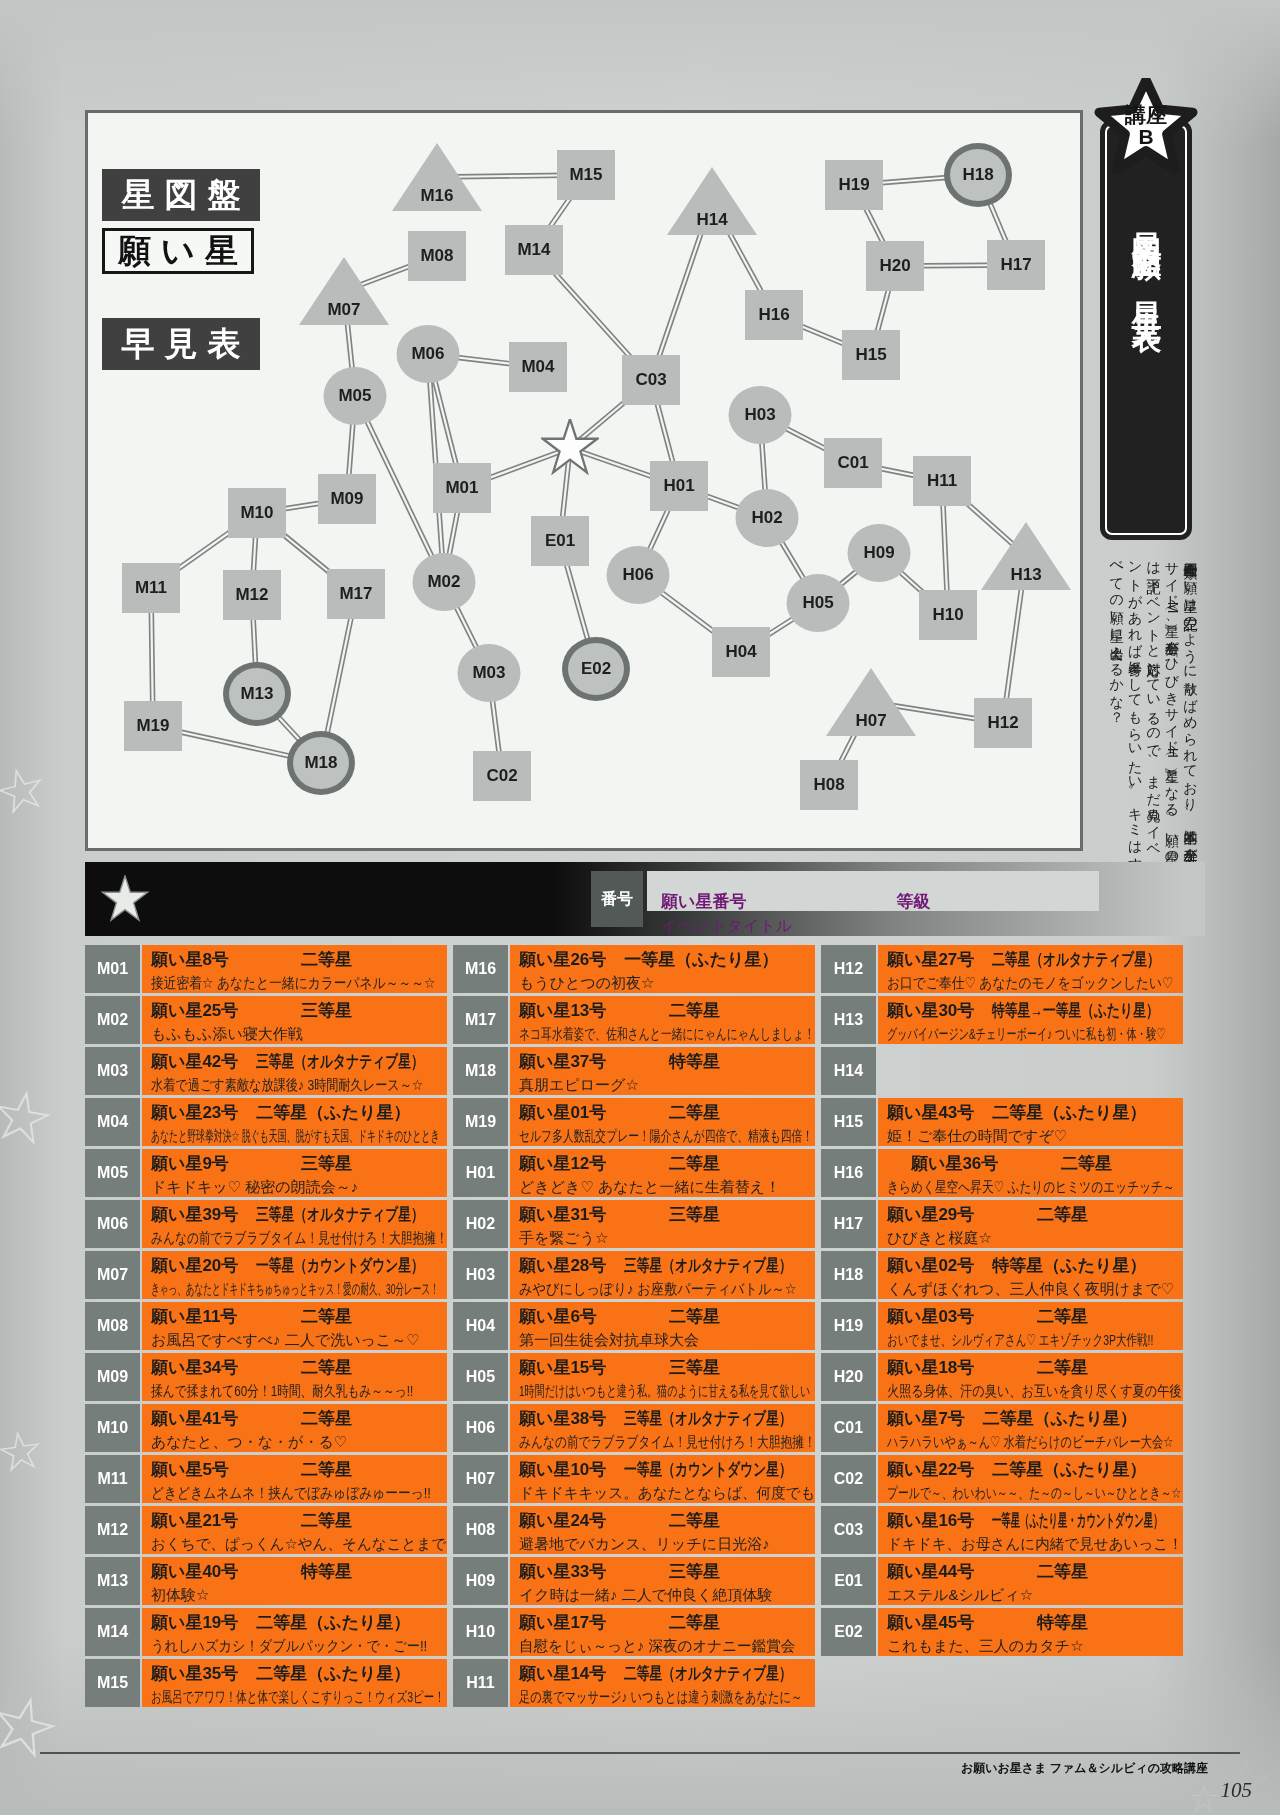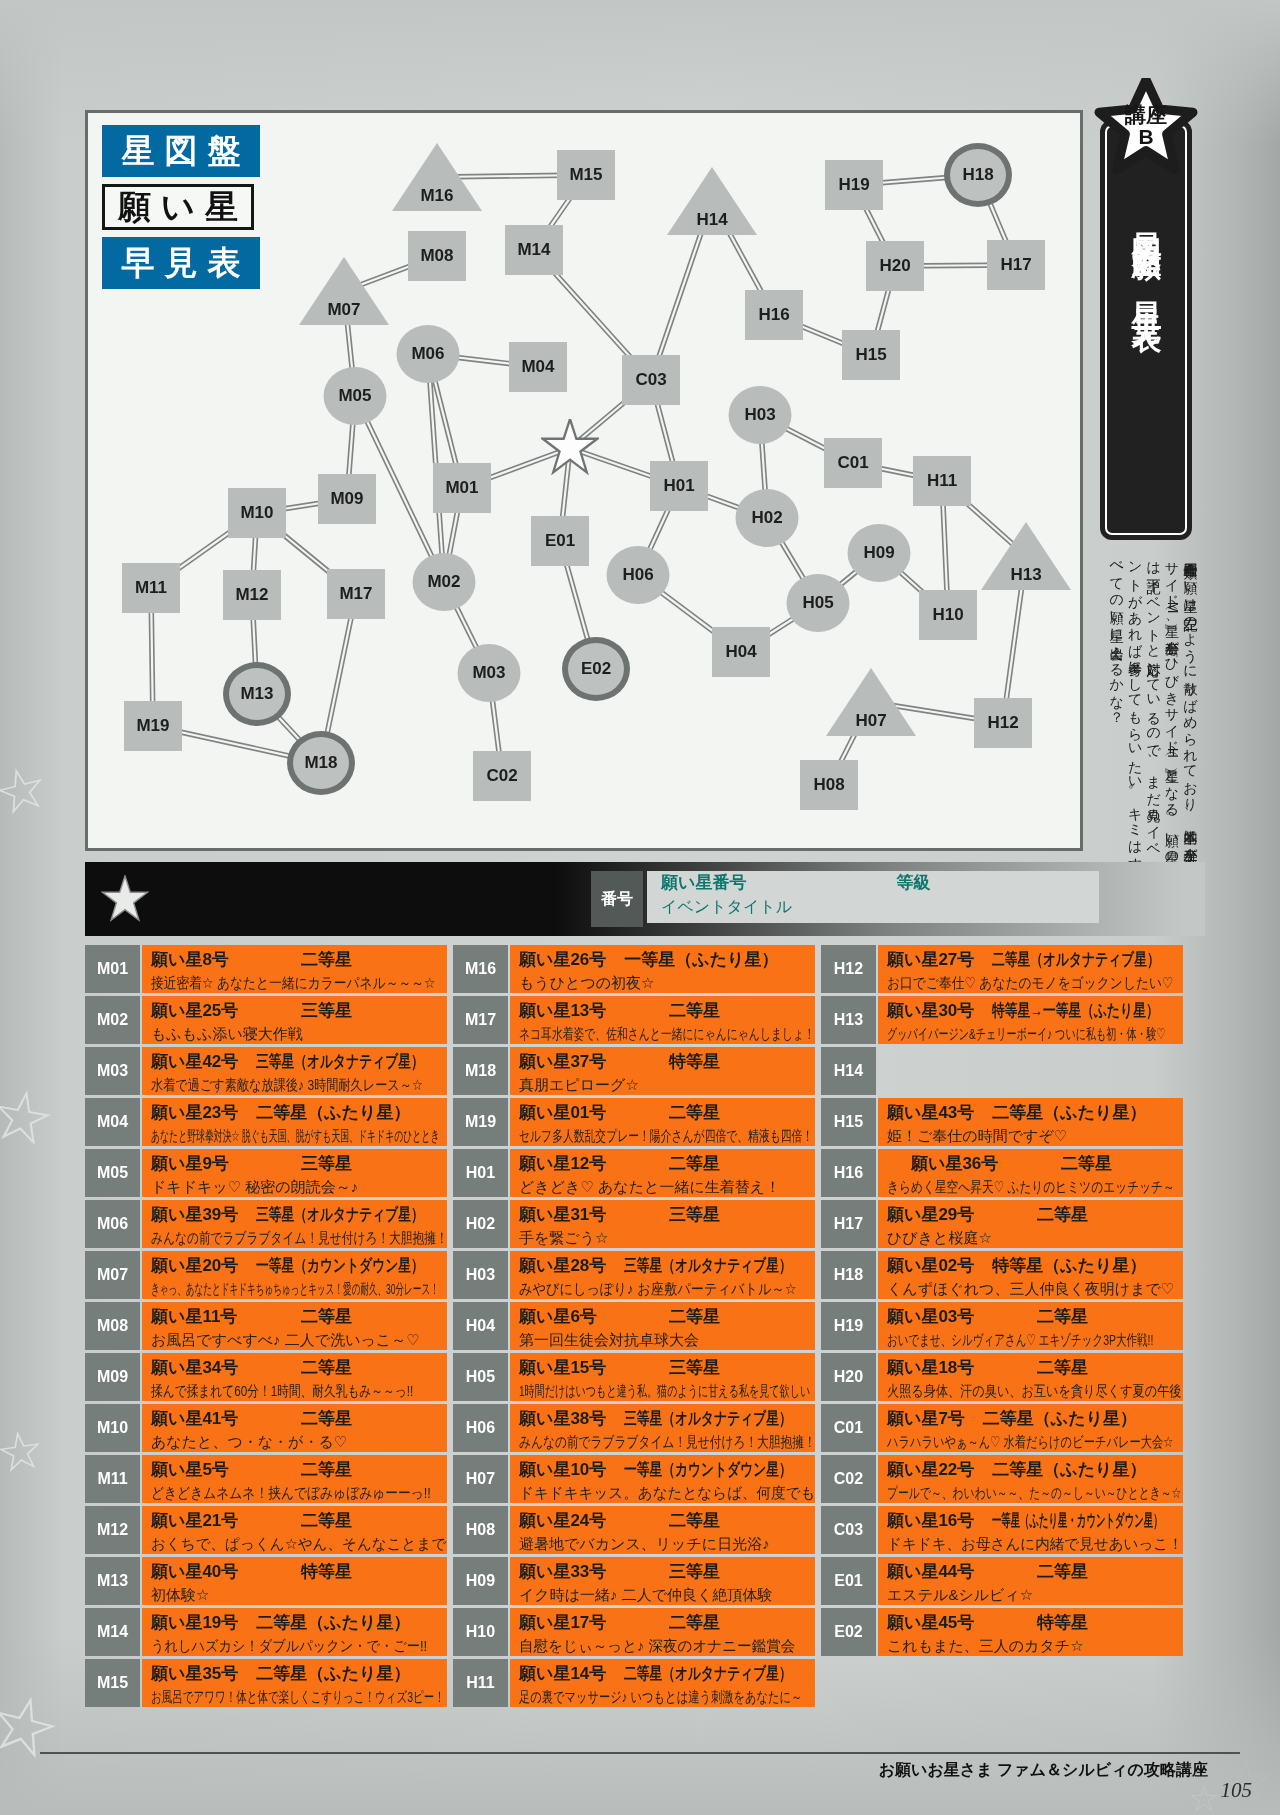--- a/index.html
+++ b/index.html
@@ -21,21 +21,21 @@
   .node.ci{width:63px;height:58px;background:#b8bcba;border-radius:50%;}
   .node.tri{width:90px;height:68px;background:#b8bcba;clip-path:polygon(50% 0,100% 100%,0 100%);
        align-items:flex-end;padding-bottom:5px;box-sizing:border-box;}
   .node.sp{width:56px;height:52px;background:#bdc1bf;border:6px solid #6d7371;border-radius:50%;}
   .center-star{position:absolute;transform:translate(-50%,-52%);z-index:4;}
 
   
   .map-legend{position:absolute;left:14px;top:12px;width:168px;z-index:5;}
   .lg-box{width:158px;height:52px;display:flex;align-items:center;justify-content:center;
        font-size:33px;font-weight:bold;letter-spacing:10px;padding-left:10px;box-sizing:border-box;margin-bottom:7px;}
-  .lg-dark{background:#0369a1;color:#fff;}
+  .lg-dark{background:#404040;color:#fff;margin-top:44px;}
   .lg-light{background:#f6f8f6;color:#121212;border:3px solid #161616;width:152px;height:46px;}
   .lg-list{margin-top:14px;font-size:20px;color:#161616;line-height:1.6;}
   .lg-row{display:flex;align-items:center;height:34px;white-space:nowrap;}
   .shp{display:inline-block;margin:0 2px;}
   .shp-ci{width:18px;height:18px;border-radius:50%;background:#a9aeac;}
   .shp-sq{width:18px;height:18px;background:#a9aeac;}
   .shp-tri{width:21px;height:17px;background:#a9aeac;clip-path:polygon(50% 0,100% 100%,0 100%);}
   .shp-sp{width:14px;height:14px;border-radius:50%;background:#b3b8b6;border:4px solid #6d7371;}
 
   
@@ -51,40 +51,40 @@
        writing-mode:vertical-rl;font-size:14px;line-height:1.32;letter-spacing:.5px;color:#1b1d1c;z-index:2;}
 
   
   .tbl-header{position:absolute;left:85px;top:862px;width:1120px;height:74px;z-index:2;
        background:linear-gradient(90deg,#0d0d0d 0%,#0d0d0d 42%,#7e8381 72%,#c3c7c5 98%);}
   .tbl-title{position:absolute;left:72px;top:10px;width:418px;height:54px;background:#fff;
        display:flex;align-items:center;justify-content:center;font-size:37px;font-weight:bold;letter-spacing:8px;color:#0d0d0d;}
   .hdr-star{position:absolute;left:16px;top:13px;}
   .num-cell{position:absolute;left:506px;top:9px;width:52px;height:56px;background:#535956;
        color:#fff;display:flex;align-items:center;justify-content:center;font-size:16px;font-weight:bold;}
-  .hdr-legend{position:absolute;left:562px;top:9px;width:452px;height:52px;background:#d2d6d4;
-       box-sizing:border-box;padding:0 14px;color:#0f766e;}
+  .hdr-legend{position:absolute;left:562px;top:9px;width:452px;height:40px;background:#d2d6d4;
+       box-sizing:border-box;padding:19px 14px;color:#701a75;}
   .hdr-legend .l1{display:flex;font-size:17px;font-weight:bold;}
   .hdr-legend .l1 .g{margin-left:150px;}
   .hdr-legend .l2{font-size:16px;margin-top:3px;}
 
   
   .tcol{position:absolute;top:945px;width:362px;z-index:2;}
   .trow{display:flex;margin-bottom:3px;height:48px;}
   .tcode{width:55px;background:#767e7b;color:#fff;display:flex;align-items:center;justify-content:center;
        font-weight:bold;font-size:16px;flex:none;}
   .tbody{flex:1;background:#f97316;margin-left:2px;padding:3px 7px 0 9px;overflow:hidden;box-sizing:border-box;}
   .tline1{display:flex;font-size:17px;font-weight:bold;color:#1b1d1c;white-space:nowrap;align-items:baseline;}
   .tline1 .num{flex:none;}
   .tline1 .grade{flex:none;transform-origin:0 60%;}
   .tline2{font-size:15px;color:#222;white-space:nowrap;margin-top:3px;transform-origin:0 50%;}
 
   
   .foot-rule{position:absolute;left:40px;top:1752px;width:1200px;height:2px;background:#4e5351;z-index:2;}
-  .foot-credit{position:absolute;right:72px;top:1760px;font-size:16px;font-weight:bold;color:#101210;z-index:3;}
+  .foot-credit{position:absolute;right:72px;top:1760px;font-size:12px;font-weight:bold;color:#101210;z-index:3;}
   .foot-page{position:absolute;right:28px;top:1778px;font-family:"Liberation Serif","DejaVu Serif",serif;
        font-style:italic;font-size:21px;color:#2a2c2b;z-index:3;}
 </style>
 </head>
 <body>
 
 <div class="paper"></div>
 
 <div class="deco-star" style="left:-6px;top:755px;font-size:60px;transform:rotate(-14deg);">☆</div>
 <div class="deco-star" style="left:-10px;top:1075px;font-size:72px;transform:rotate(10deg);">☆</div>

